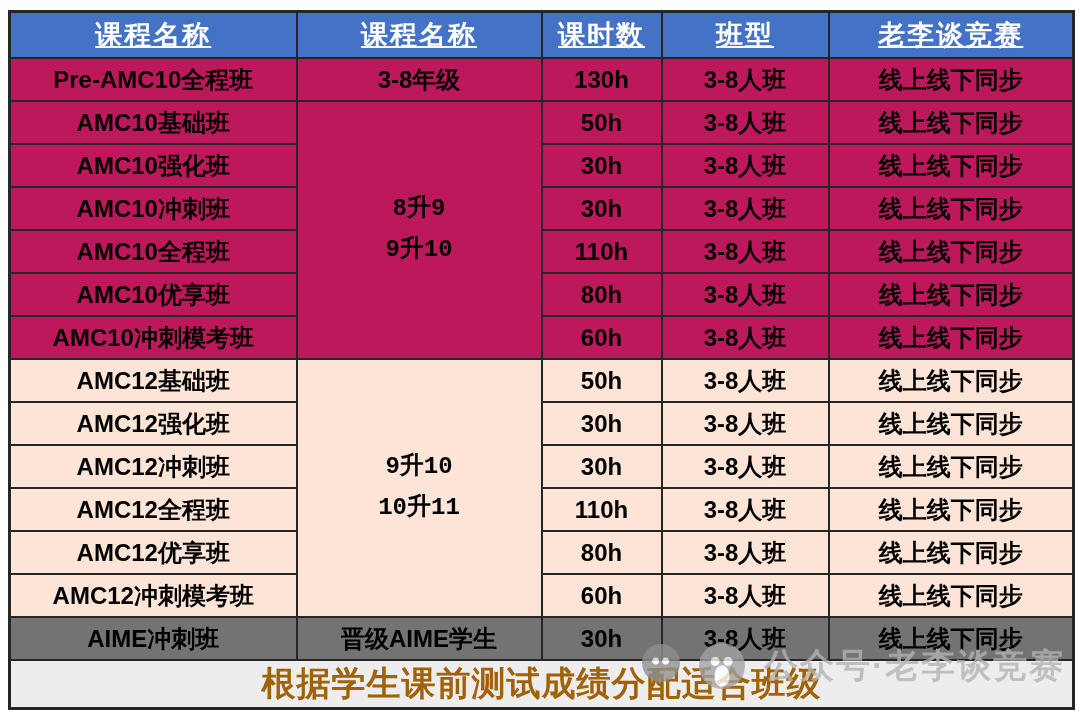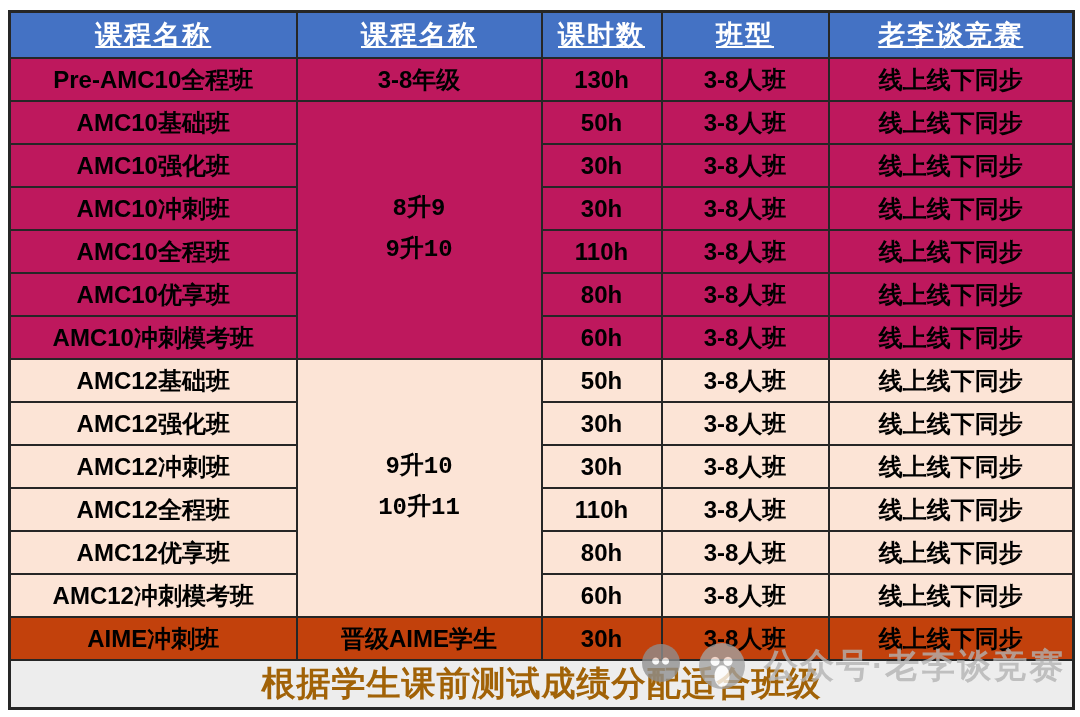--- a/index.html
+++ b/index.html
@@ -16,21 +16,21 @@
     border:2px solid #262626;
     text-align:center;vertical-align:middle;
     font-weight:bold;padding:0;color:#000;
   }
   thead th{
     background:#4472C4;color:#ffffff;font-size:27px;height:44px;letter-spacing:2px;text-decoration:underline;
   }
   tbody td{font-size:24px;height:41px;}
   .sec-blue  td{background:#be185d;}
   .sec-peach td{background:#FCE4D6;}
-  .sec-pink  td{background:#c2410c;}
+  .sec-pink  td{background:#737373;}
   .students-merged{white-space:pre-line;line-height:1.7;font-family:Liberation Mono, monospace;}
   .note-row td{
     background:#EDEDED;color:#a16207;font-size:34px;height:43px;letter-spacing:1px;margin-top:32px;
   }
   .watermark{
     position:absolute;left:642px;top:638px;height:56px;
     display:flex;align-items:center;gap:19px;
     pointer-events:none;opacity:0.78;z-index:5;
   }
   .wm-icon{

